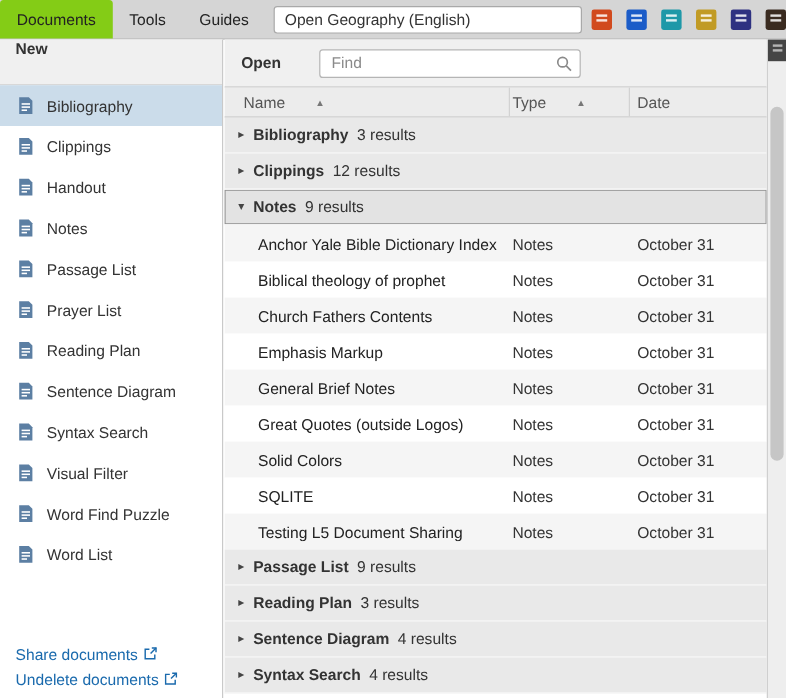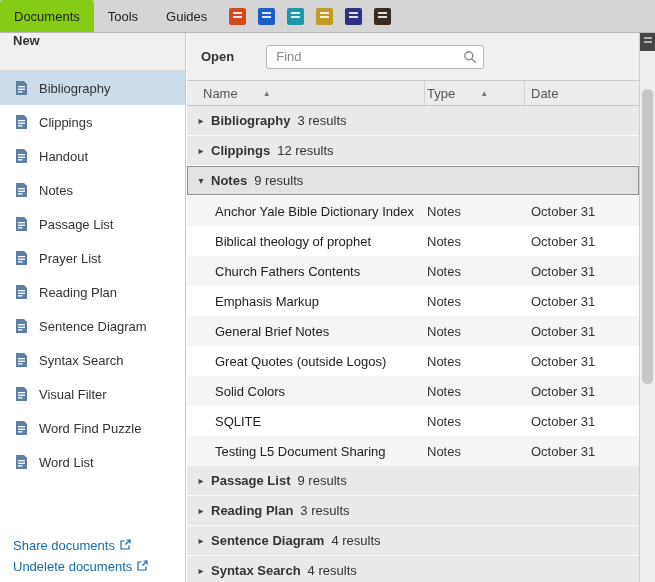--- a/index.html
+++ b/index.html
@@ -21,21 +21,21 @@
   .sidebar-header { height:38px; background:#f0f0f0; border-bottom:1px solid #d8d8d8; display:flex; padding-left:13px; font-weight:bold; }
   .side-item { height:34px; display:flex; align-items:center; padding-left:14px; gap:10px; cursor:pointer; }
   .side-item.selected { background:#cbdcea; }
   .side-icon { width:15px; height:16px; display:inline-flex; }
   .side-label { color:#333; }
   .side-links { position:absolute; left:13px; bottom:8px; display:flex; flex-direction:column; gap:6px; }
   .side-link { color:#1a6aad; text-decoration:none; display:flex; align-items:center; gap:5px; cursor:pointer; }
 
   
   .main { position:absolute; left:187px; top:33px; right:16px; bottom:0; background:#fff; overflow:hidden; }
-  .main-header { height:48px; background:#f0f0f0; border-bottom:1px solid #c9c9c9; display:flex; align-items:center; padding:0 14px; }
+  .main-header { height:40px; background:#f0f0f0; border-bottom:1px solid #c9c9c9; display:flex; align-items:center; padding:0 14px; }
   .open-label { font-weight:bold; }
   .find-box { margin-left:32px; position:relative; width:218px; }
   .find-box input { width:100%; height:24px; border:1px solid #b5b5b5; border-radius:3px; padding:0 26px 0 9px; font:13px "Liberation Sans","DejaVu Sans",sans-serif; color:#333; background:#fff; }
   .find-box input::placeholder { color:#8a8a8a; }
   .find-box svg { position:absolute; right:7px; top:5px; }
 
   .thead { height:25px; display:flex; align-items:center; background:#ececec; border-bottom:1px solid #c9c9c9; color:#555; }
   .th { display:flex; align-items:center; height:100%; cursor:pointer;gap:19px; }
   .th-name { flex:1; padding-left:16px; border-right:1px solid #d2d2d2; }
   .th-type { width:100px; padding-left:2px; border-right:1px solid #d2d2d2; }
@@ -63,20 +63,21 @@
 </style>
 </head>
 <body>
 
 <div class="topbar">
   <div class="tabs">
       <div class="tab active">Documents</div>
       <div class="tab">Tools</div>
       <div class="tab">Guides</div>
     </div>
+  <input class="command-box" value="Open Geography (English)" style="">
   <div class="shortcuts">
       <span class="book-icon" style="background: rgb(209, 74, 30);">
         <i></i>
       </span>
       <span class="book-icon" style="background: rgb(27, 92, 200);">
         <i></i>
       </span>
       <span class="book-icon" style="background: rgb(30, 152, 168);">
         <i></i>
       </span>

